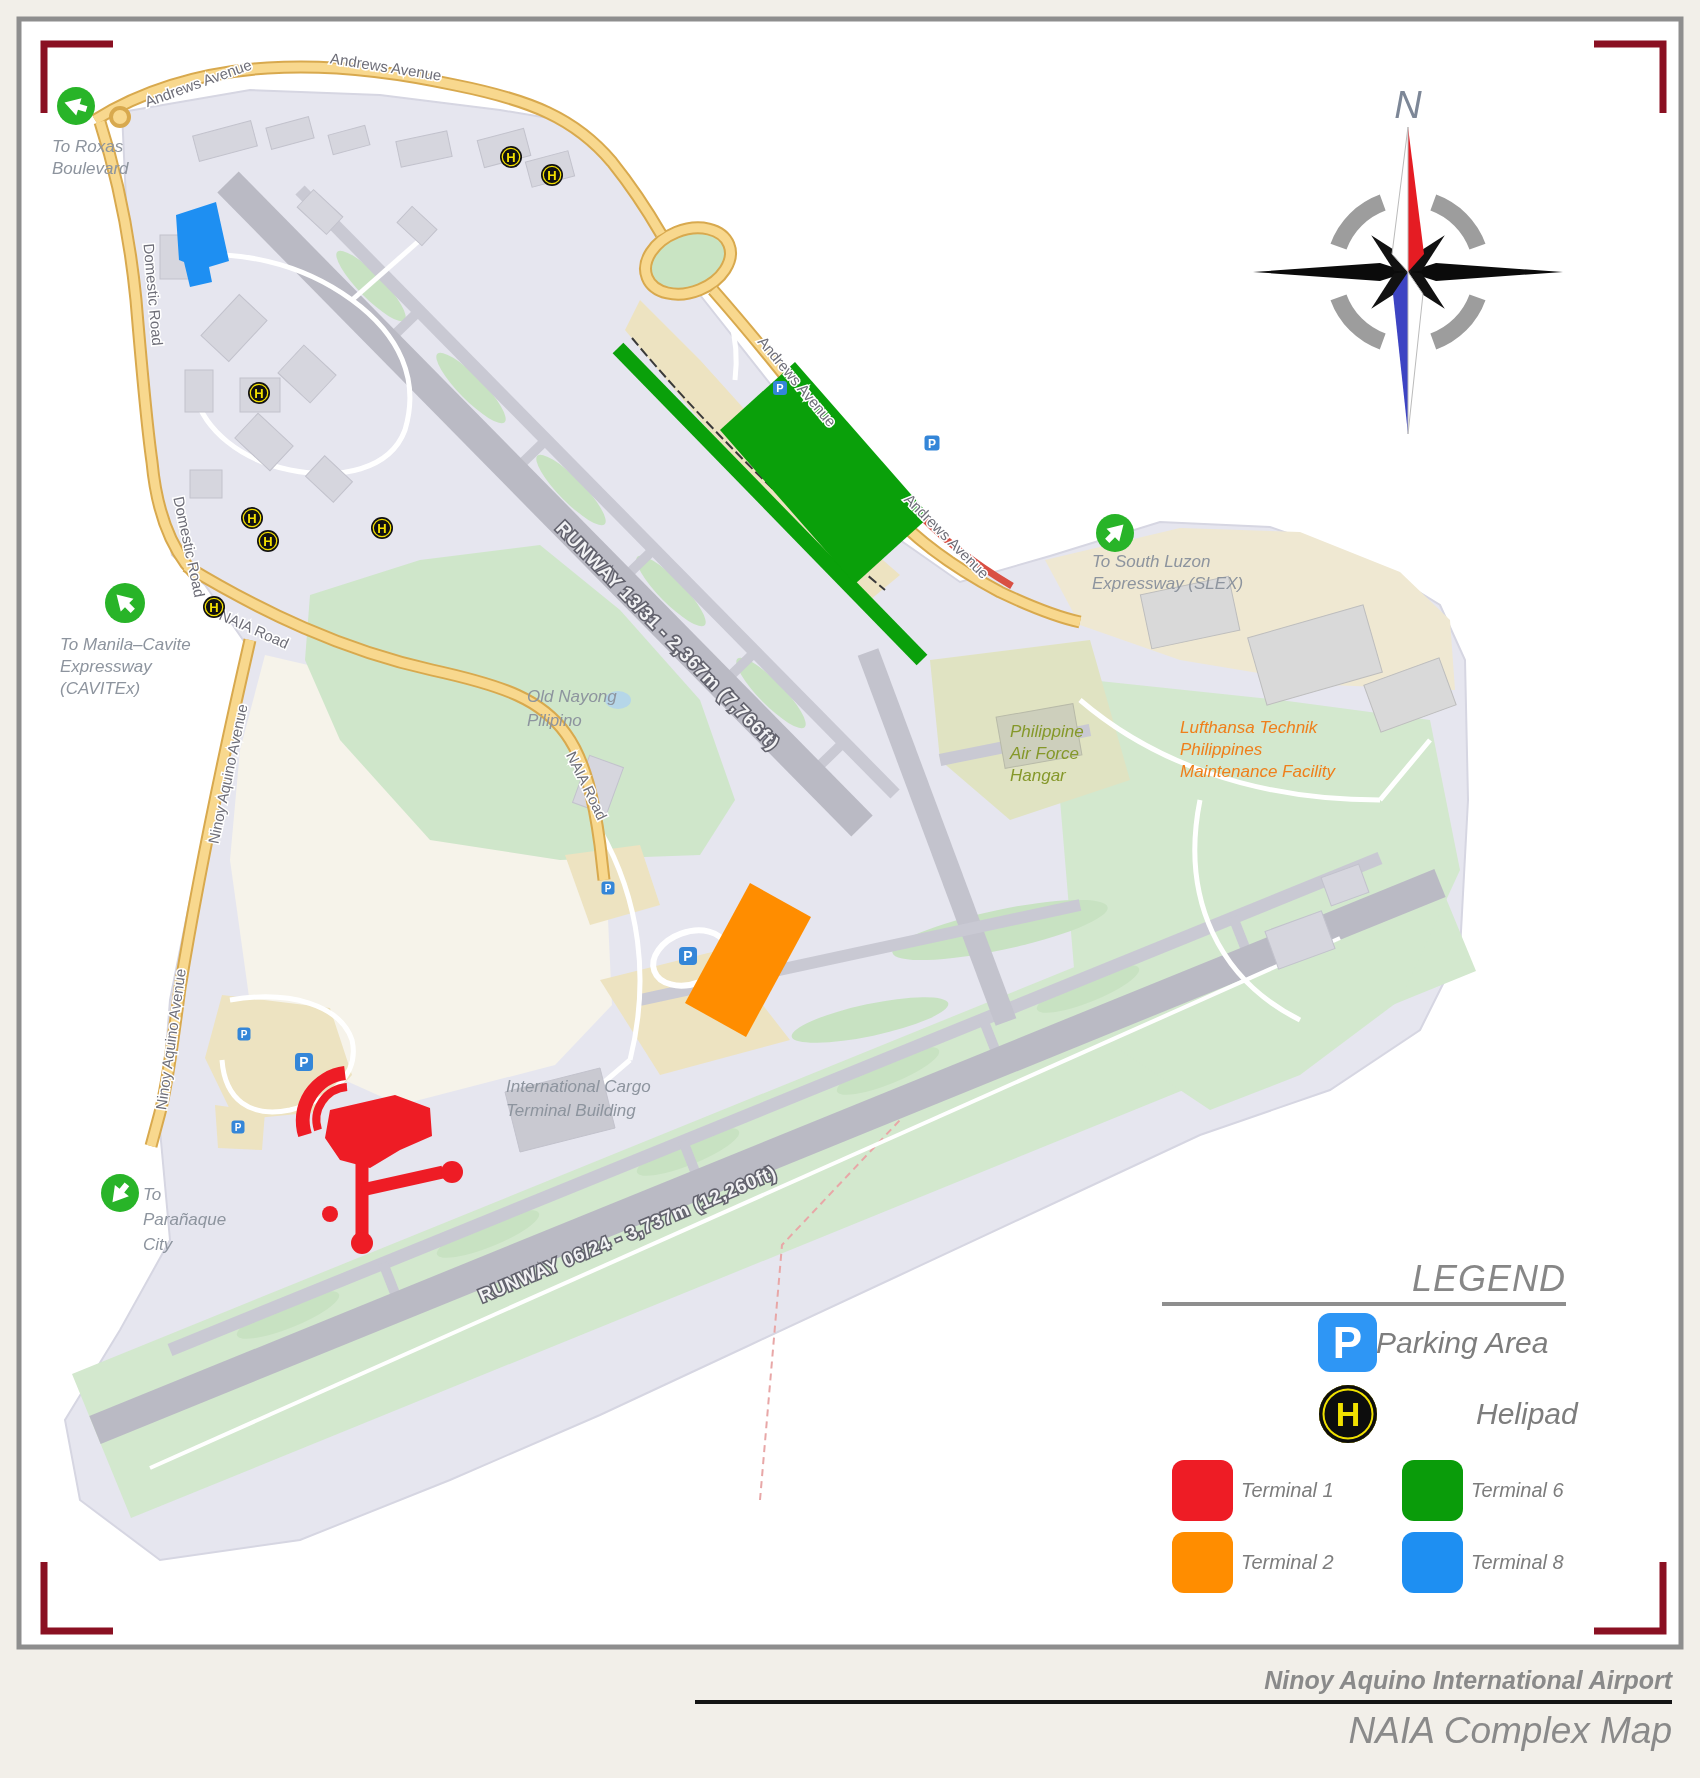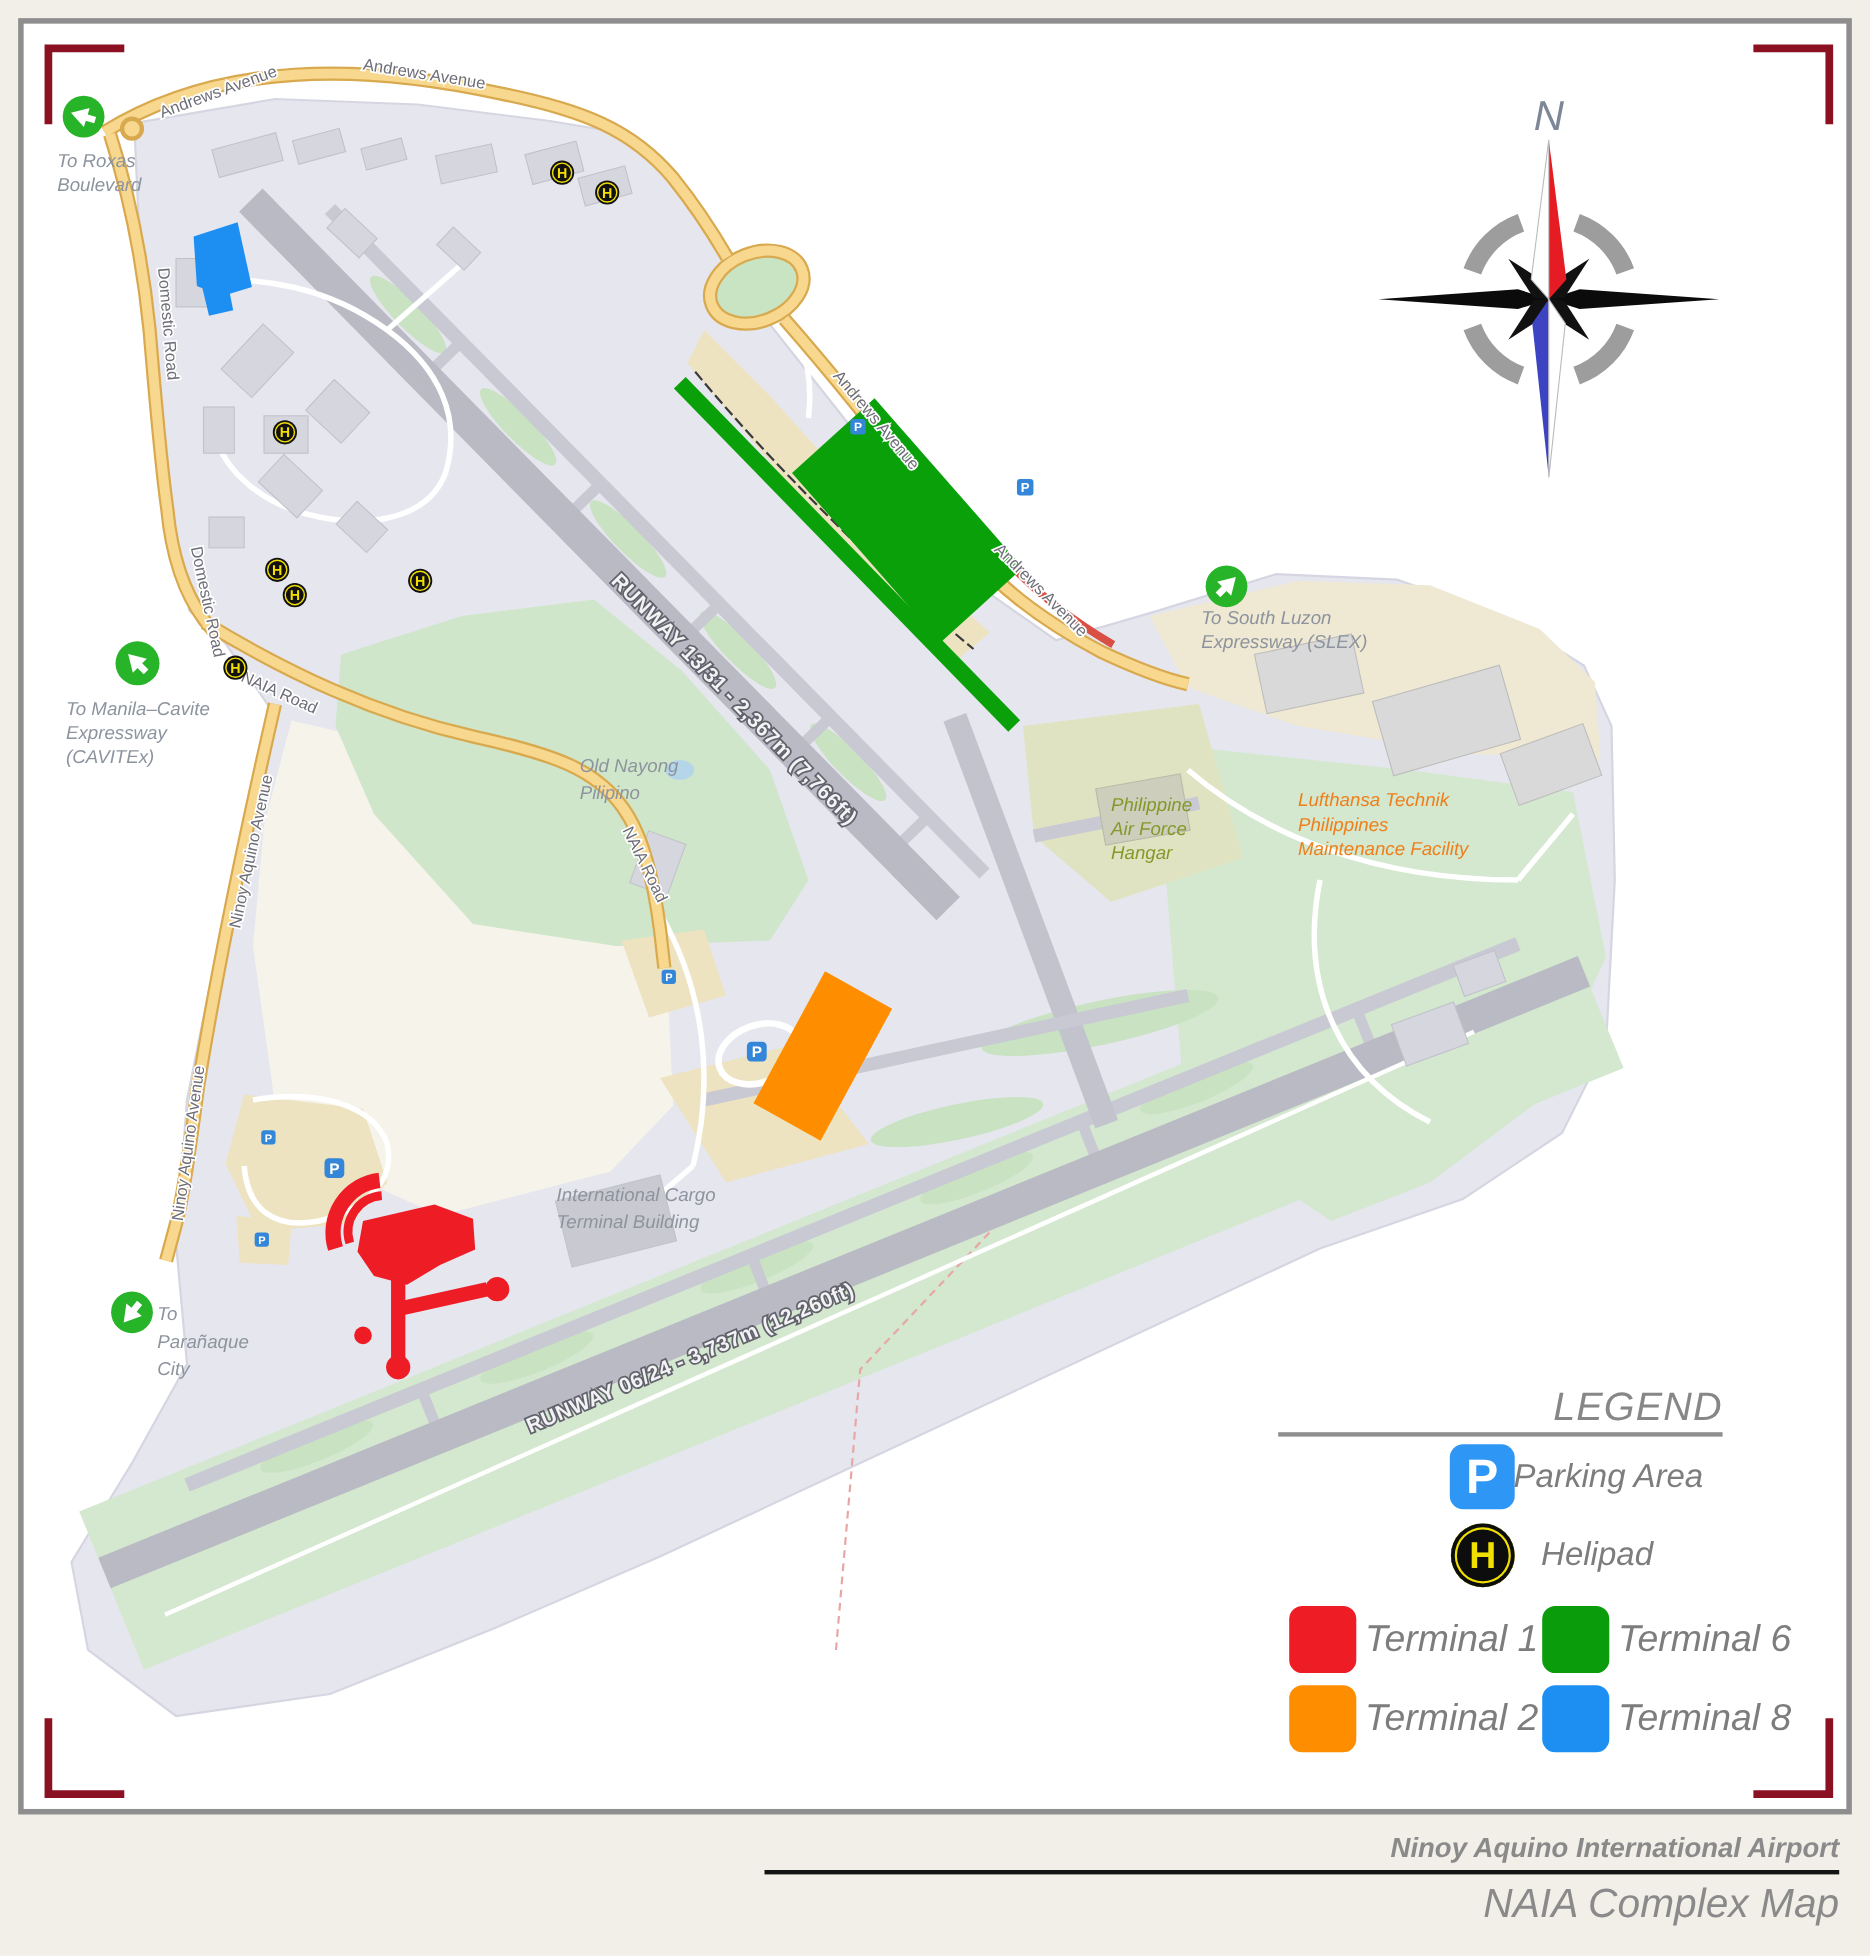--- a/index.html
+++ b/index.html
@@ -36,21 +36,21 @@
           color:#f0e000; font-size:34px; font-weight:bold;
           box-shadow: inset 0 0 0 3.5px #0d0d0d, inset 0 0 0 5.5px #f0e000; }
   .lg-label { position:absolute; height:59px; display:flex; align-items:center;
               font-size:30px; font-style:italic; color:#7d7d7d; }
   .sw { position:absolute; width:61px; height:61px; border-radius:12px; }
   .sw-t1 { background:#EE1C25; left:1172px; top:1460px; }
   .sw-t2 { background:#FF8D00; left:1172px; top:1532px; }
   .sw-t3 { background:#0A9C0A; left:1402px; top:1460px; }
   .sw-t4 { background:#1E8FF2; left:1402px; top:1532px; }
   .sw-label { position:absolute; height:61px; display:flex; align-items:center;
-              font-size:34px; font-style:italic; color:#7d7d7d; }
+              font-size:20px; font-style:italic; color:#7d7d7d; }
 
   
   .footer { position:absolute; left:695px; top:1666px; width:977px; text-align:right; }
   .footer .f-title { font-size:25px; font-style:italic; color:#8a8a8a; font-weight:bold; }
   .footer .f-rule  { height:4px; background:#141414; margin-top:5px; }
   .footer .f-sub   { font-size:37px; font-style:italic; color:#8a8a8a; margin-top:6px; }
 </style>
 </head>
 <body>
 
@@ -353,21 +353,21 @@
   </g>
 </svg>
 
 <div class="lg-title">LEGEND</div>
 <div class="lg-rule"></div>
 
 <div class="lg-p">P</div>
 <div class="lg-label" style="left:1376px; top:1313px;">Parking Area</div>
 
 <div class="lg-h">H</div>
-<div class="lg-label" style="left:1401px; top:1385px; height:58px;">Helipad</div>
+<div class="lg-label" style="left:1476px; top:1385px; height:58px;">Helipad</div>
 
 <div class="sw sw-t1"></div>
 <div class="sw-label" style="left:1241px; top:1460px;">Terminal 1</div>
 <div class="sw sw-t3"></div>
 <div class="sw-label" style="left:1471px; top:1460px;">Terminal 6</div>
 <div class="sw sw-t2"></div>
 <div class="sw-label" style="left:1241px; top:1532px;">Terminal 2</div>
 <div class="sw sw-t4"></div>
 <div class="sw-label" style="left:1471px; top:1532px;">Terminal 8</div>
 

